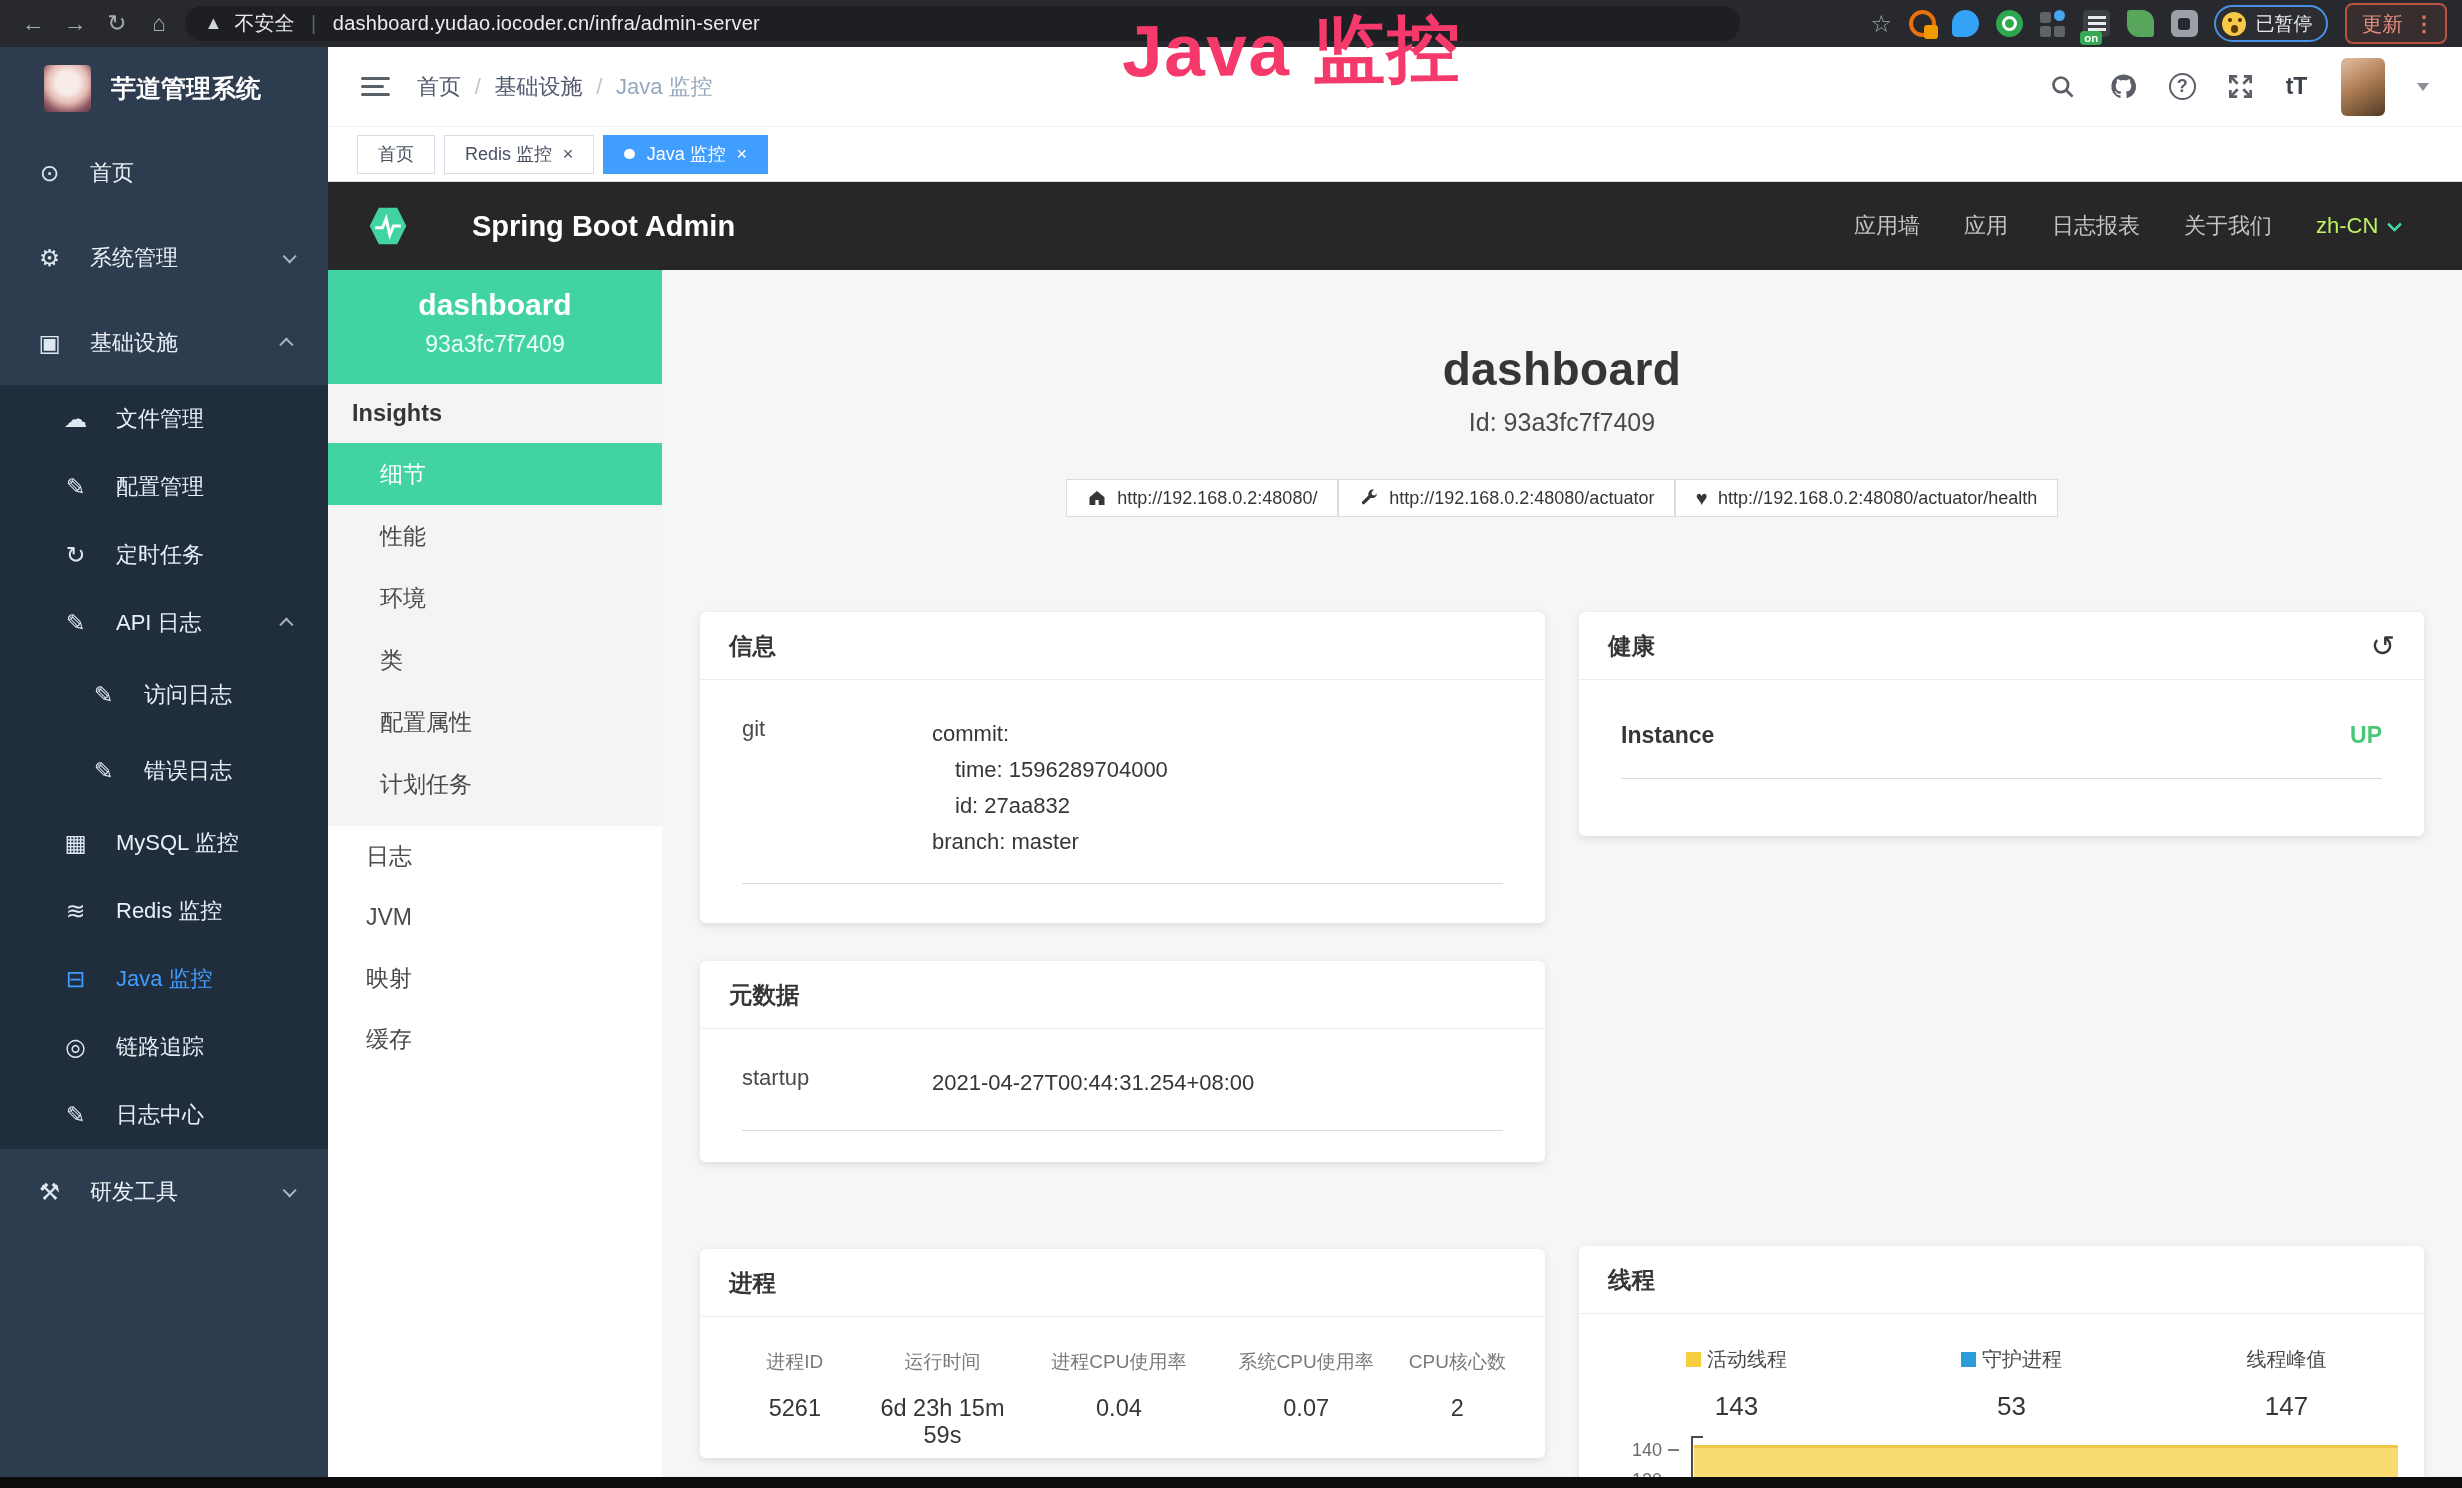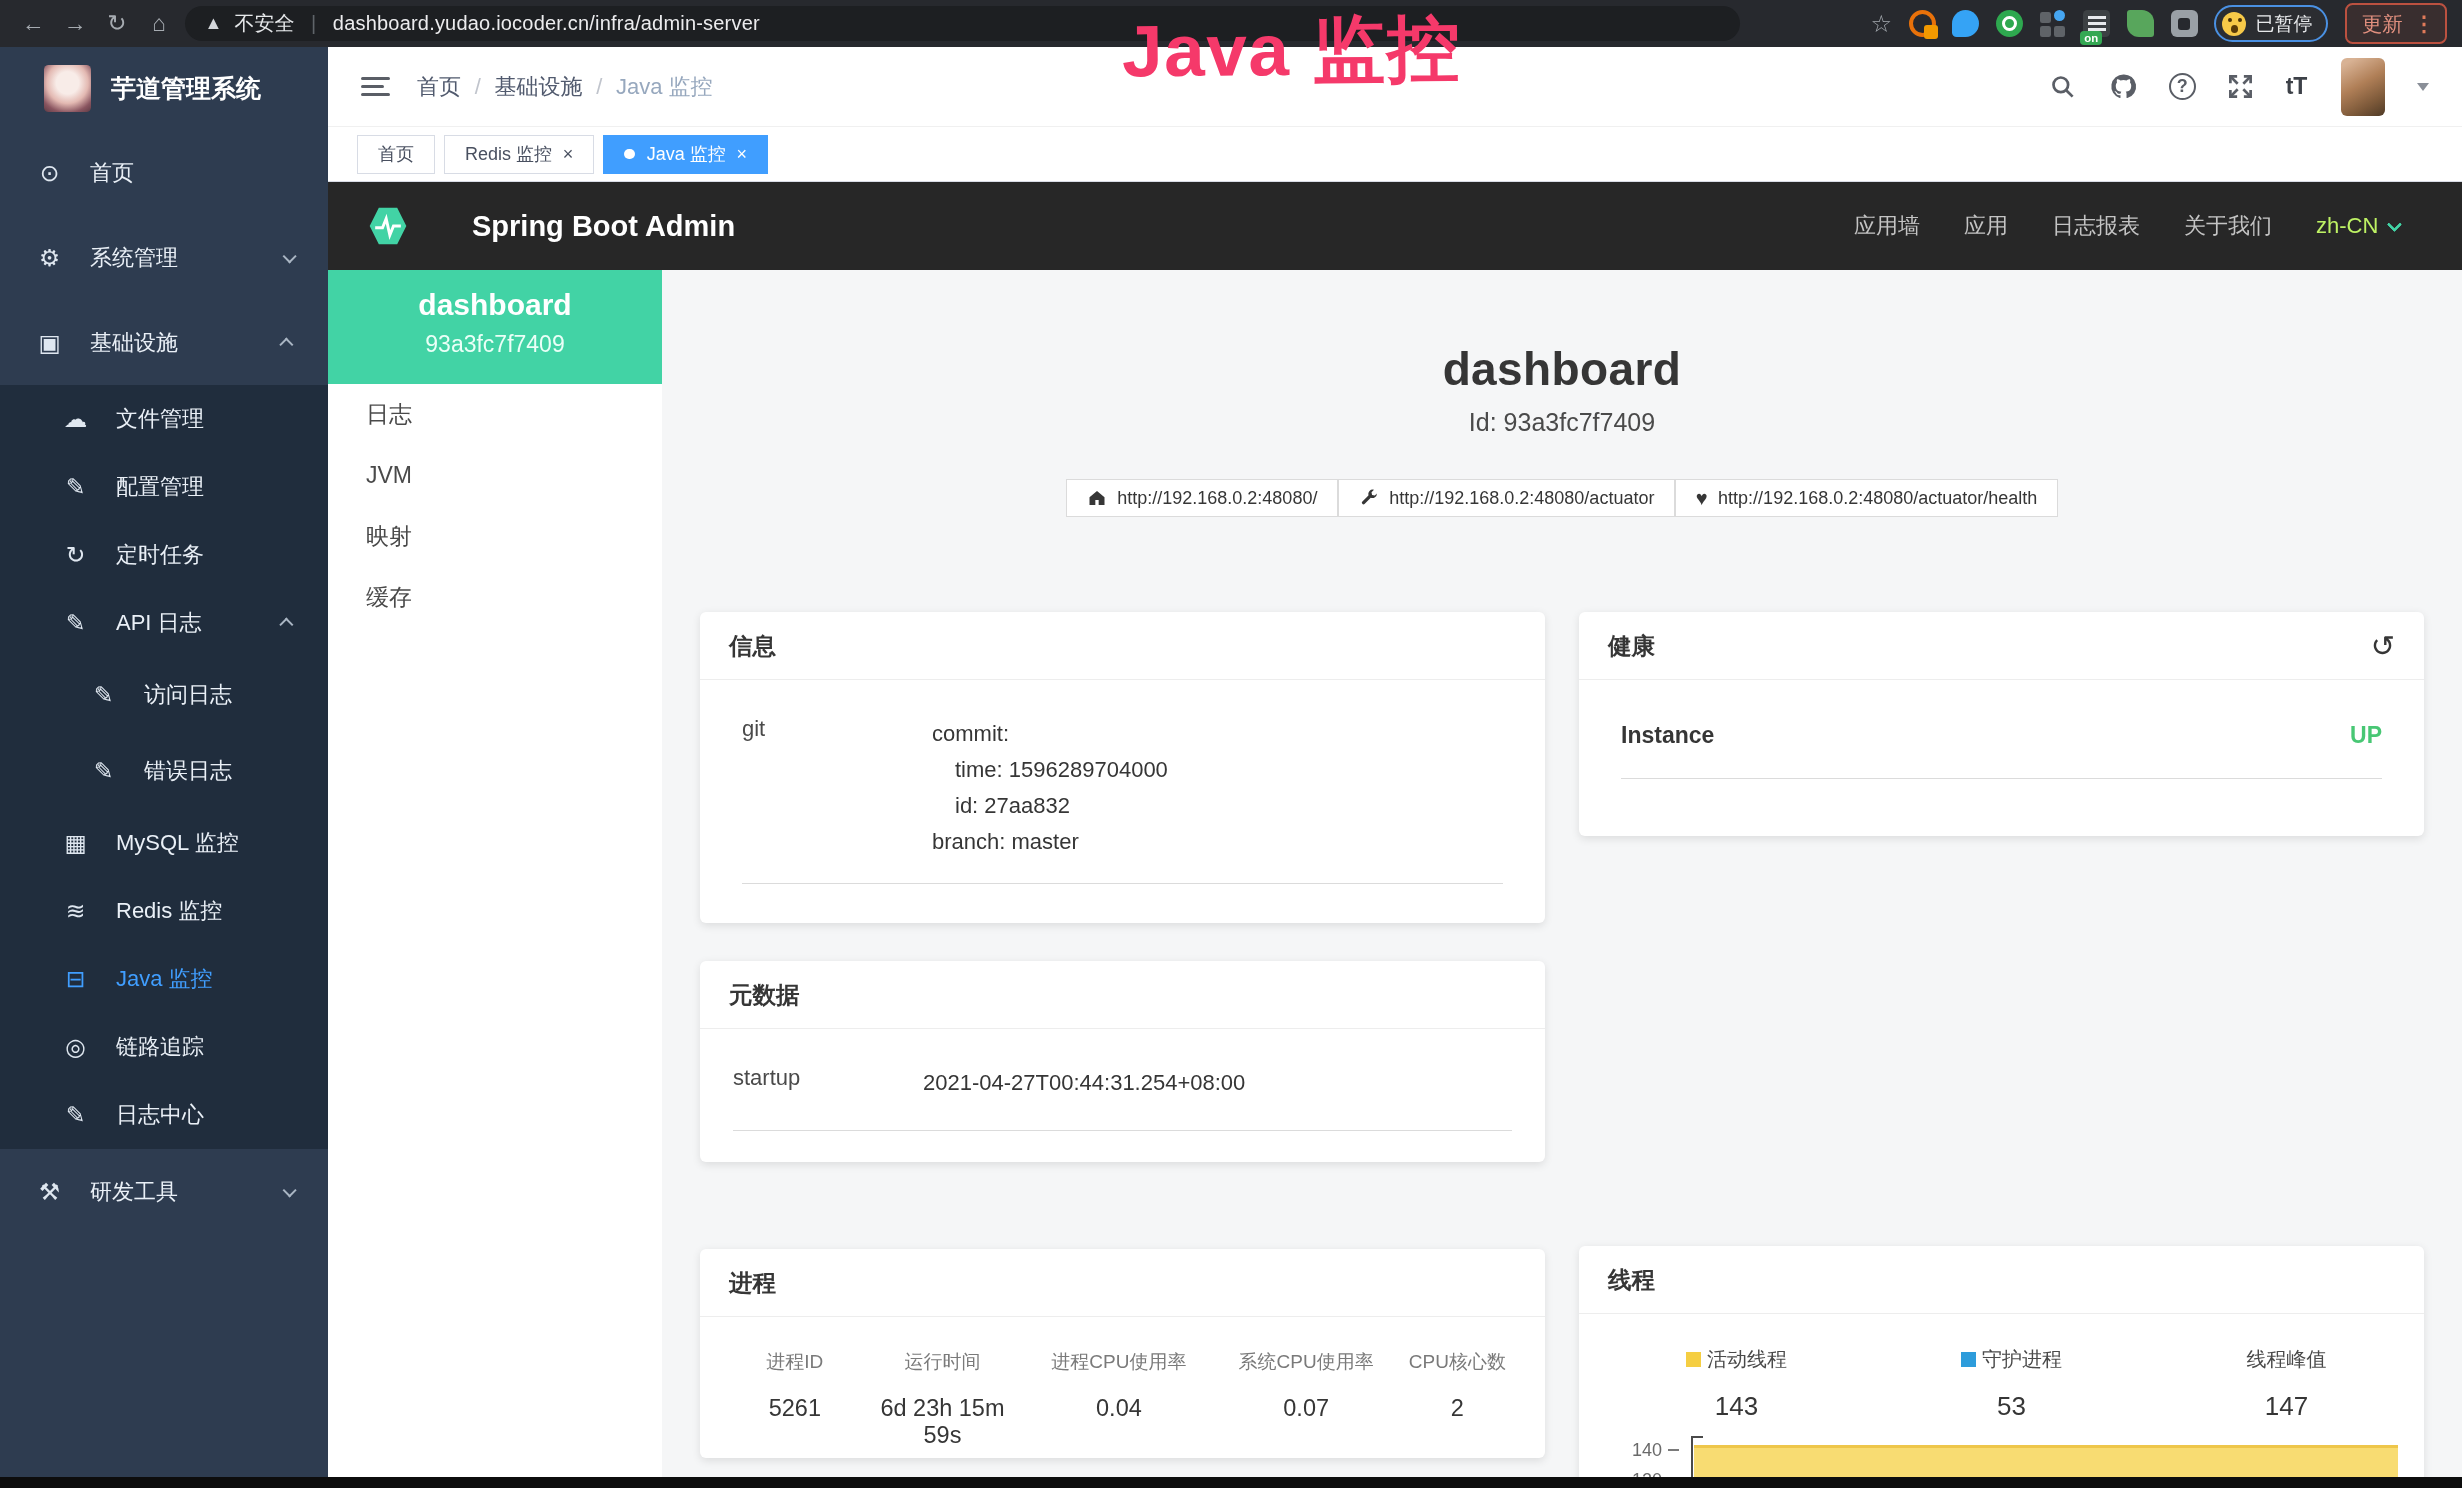--- a/index.html
+++ b/index.html
@@ -142,21 +142,21 @@
   .card.info { height:311px; }
 
   .card.health { height:224px; margin-bottom:410px; }
   .health-b { padding:42px 42px 0; }
   .health-row { display:flex; justify-content:space-between; align-items:center; }
   .health-key { font-size:23px; font-weight:bold; color:#363636; }
   .up { font-size:23px; font-weight:bold; color:#48c774; }
   .health-b .hr { margin-top:29px; }
 
   .card.meta { height:201px; margin-bottom:87px; }
-  .meta-b { padding:36px 33px 0; }
+  .meta-b { padding:36px 42px 0; }
   .meta-b .hr { margin-top:29px; }
   .card.info { margin-bottom:38px; }
 
   .card.process { height:209px; }
   .proc-b { padding:32px 30px 0; }
   .proc-row { display:flex; text-align:center; }
   .pc { } .pc1{flex:0.9;} .pc2{flex:1.15;} .pc3{flex:1.3;} .pc4{flex:1.3;} .pc5{flex:0.8;}
   .proc-h { font-size:19px; color:#7a7a7a; }
   .proc-v { font-size:23.5px; color:#363636; margin-top:20px; }
 
@@ -387,20 +387,41 @@
         </nav>
       </header>
 
       <div class="sba-body">
 
         <aside class="inst-side">
           <div class="inst-head">
             <div class="inst-name">dashboard</div>
             <div class="inst-id">93a3fc7f7409</div>
           </div>
+          <div class="inst-gray">
+            <div class="inst-section">Insights</div>
+            <div class="inst-item active">
+              <span>细节</span>
+            </div>
+            <div class="inst-item">
+              <span>性能</span>
+            </div>
+            <div class="inst-item">
+              <span>环境</span>
+            </div>
+            <div class="inst-item">
+              <span>类</span>
+            </div>
+            <div class="inst-item">
+              <span>配置属性</span>
+            </div>
+            <div class="inst-item">
+              <span>计划任务</span>
+            </div>
+          </div>
           <div class="inst-root">
             <div class="inst-item">
               <span>日志</span>
             </div>
             <div class="inst-item">
               <span>JVM</span>
             </div>
             <div class="inst-item">
               <span>映射</span>
             </div>

